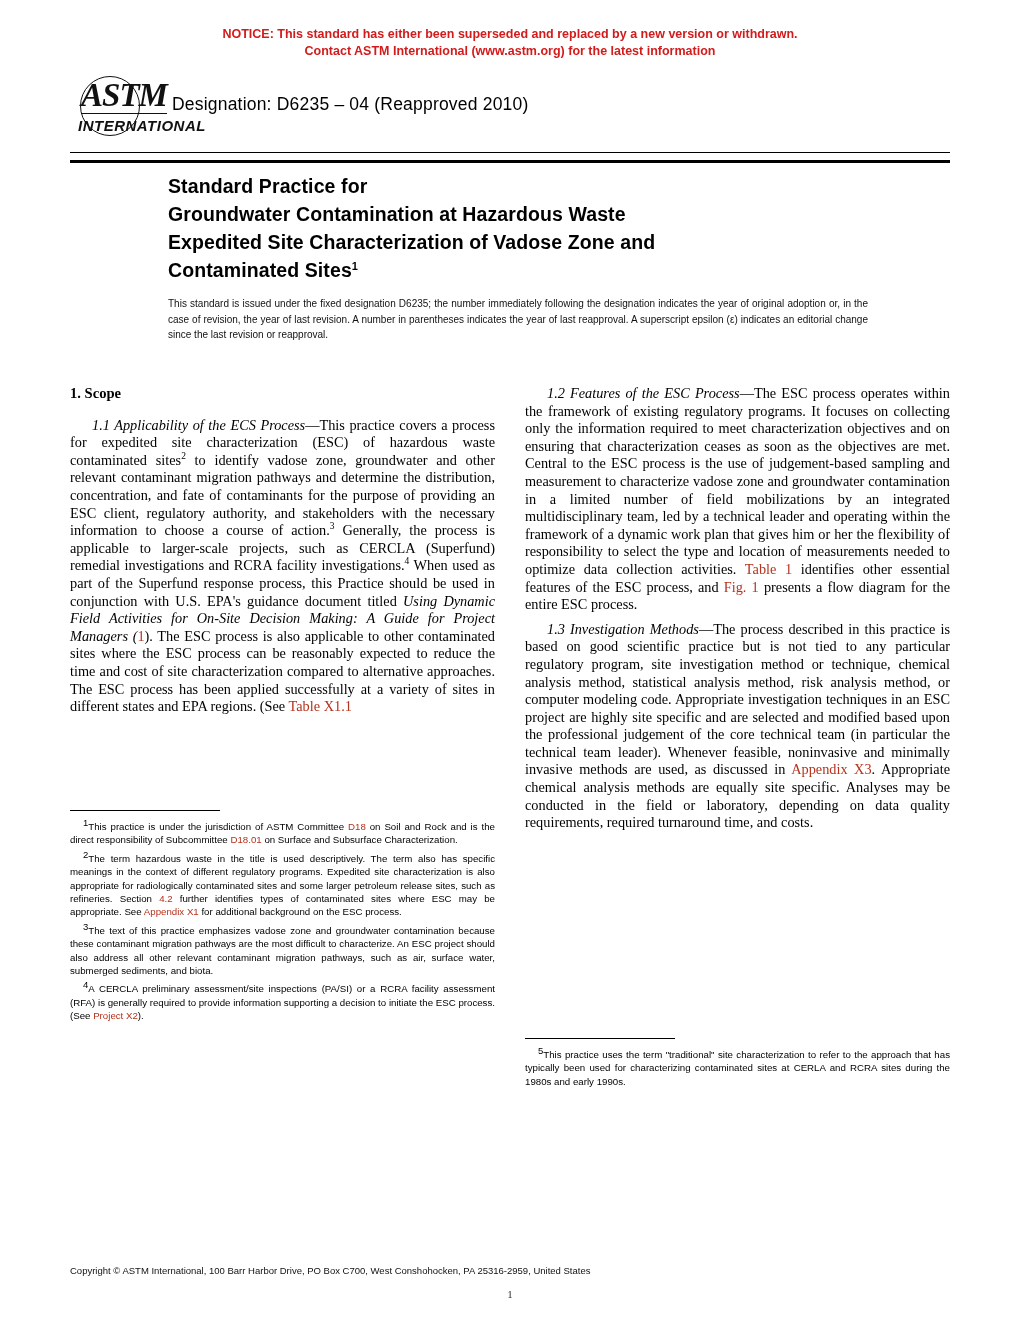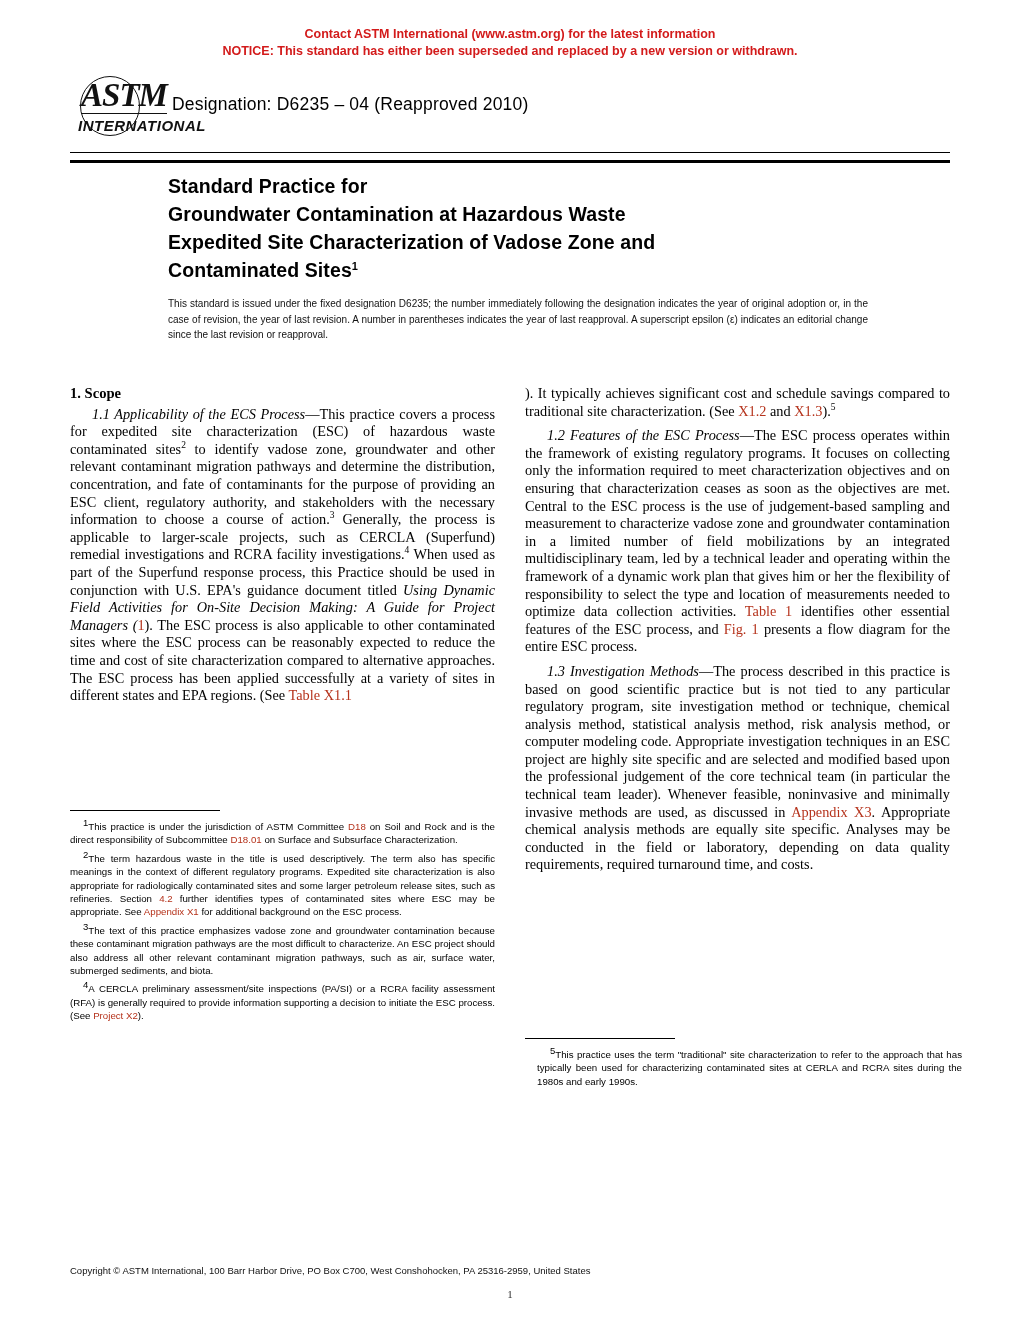--- a/index.html
+++ b/index.html
@@ -134,21 +134,21 @@
     width: 425px;
     font-size: 14.3px;
     line-height: 17.6px;
     text-align: justify;
   }
   .col.left { left: 70px; }
   .col.right { left: 525px; }
   .sec-head {
     font-weight: bold;
     font-size: 14.6px;
-    margin-bottom: 3px;
+    margin-bottom: 14px;
   }
   p.body {
     margin: 0 0 7px 0;
     text-indent: 22px;
   }
   .it { font-style: italic; }
   .link { color: #b5321b; }
   sup { font-size: 9.5px; line-height: 0; }
   
   .fn-rule {
@@ -160,21 +160,21 @@
     position: absolute;
     font-family: "Liberation Sans", sans-serif;
     font-size: 9.7px;
     line-height: 13.4px;
     width: 425px;
     text-align: justify;
   }
   .footnotes p { margin: 0 0 5px 0; text-indent: 13px; }
   .fn-left { left: 70px; top: 820px; }
   .fn-left-rule { left: 70px; top: 810px; }
-  .fn-right { left: 525px; top: 1048px; margin-left: 12px; }
+  .fn-right { left: 525px; top: 1048px; }
   .fn-right-rule { left: 525px; top: 1038px; }
   
   .copyright {
     position: absolute;
     left: 70px;
     top: 1265px;
     font-family: "Liberation Sans", sans-serif;
     font-size: 9.5px;
     color: #111;
   }
@@ -187,22 +187,22 @@
     font-size: 11px;
     color: #333;
   }
 </style>
 </head>
 <body>
 
 <div class="page">
 
   <div class="notice">
+    <div>NOTICE: This standard has either been superseded and replaced by a new version or withdrawn.</div>
     <div>Contact ASTM International (www.astm.org) for the latest information</div>
-    <div>NOTICE: This standard has either been superseded and replaced by a new version or withdrawn.</div>
   </div>
 
   <div class="header">
     <div class="logo">
       <div class="circle"></div>
       <div class="astm">ASTM</div>
       <div class="rule"></div>
       <div class="intl">INTERNATIONAL</div>
     </div>
     <div class="designation">Designation: D6235 – 04 (Reapproved 2010)</div>
@@ -221,23 +221,20 @@
 
   <div class="col left">
     <div class="sec-head">1. Scope</div>
 
     <p class="body">
       <span class="it">1.1 Applicability of the ECS Process</span><span>—This practice covers a process for expedited site characterization (ESC) of hazardous waste contaminated sites</span><sup>2</sup><span> to identify vadose zone, groundwater and other relevant contaminant migration pathways and determine the distribution, concentration, and fate of contaminants for the purpose of providing an ESC client, regulatory authority, and stakeholders with the necessary information to choose a course of action.</span><sup>3</sup><span> Generally, the process is applicable to larger-scale projects, such as CERCLA (Superfund) remedial investigations and RCRA facility investigations.</span><sup>4</sup><span> When used as part of the Superfund response process, this Practice should be used in conjunction with U.S. EPA's guidance document titled </span><span class="it">Using Dynamic Field Activities for On-Site Decision Making: A Guide for Project Managers (</span><span class="link">1</span><span>). The ESC process is also applicable to other contaminated sites where the ESC process can be reasonably expected to reduce the time and cost of site characterization compared to alternative approaches. The ESC process has been applied successfully at a variety of sites in different states and EPA regions. (See </span><span class="link">Table X1.1</span>
     </p>
   </div>
 
   <div class="col right">
-    <p class="body" style="text-indent:0">
-      <span>). It typically achieves significant cost and schedule savings compared to traditional site characterization. (See </span><span class="link">X1.2</span><span> and </span><span class="link">X1.3</span><span>).</span><sup>5</sup>
-    </p>
 
     <p class="body">
       <span class="it">1.2 Features of the ESC Process</span><span>—The ESC process operates within the framework of existing regulatory programs. It focuses on collecting only the information required to meet characterization objectives and on ensuring that characterization ceases as soon as the objectives are met. Central to the ESC process is the use of judgement-based sampling and measurement to characterize vadose zone and groundwater contamination in a limited number of field mobilizations by an integrated multidisciplinary team, led by a technical leader and operating within the framework of a dynamic work plan that gives him or her the flexibility of responsibility to select the type and location of measurements needed to optimize data collection activities. </span><span class="link">Table 1</span><span> identifies other essential features of the ESC process, and </span><span class="link">Fig. 1</span><span> presents a flow diagram for the entire ESC process.</span>
     </p>
 
     <p class="body">
       <span class="it">1.3 Investigation Methods</span><span>—The process described in this practice is based on good scientific practice but is not tied to any particular regulatory program, site investigation method or technique, chemical analysis method, statistical analysis method, risk analysis method, or computer modeling code. Appropriate investigation techniques in an ESC project are highly site specific and are selected and modified based upon the professional judgement of the core technical team (in particular the technical team leader). Whenever feasible, noninvasive and minimally invasive methods are used, as discussed in </span><span class="link">Appendix X3</span><span>. Appropriate chemical analysis methods are equally site specific. Analyses may be conducted in the field or laboratory, depending on data quality requirements, required turnaround time, and costs.</span>
     </p>
   </div>
 

